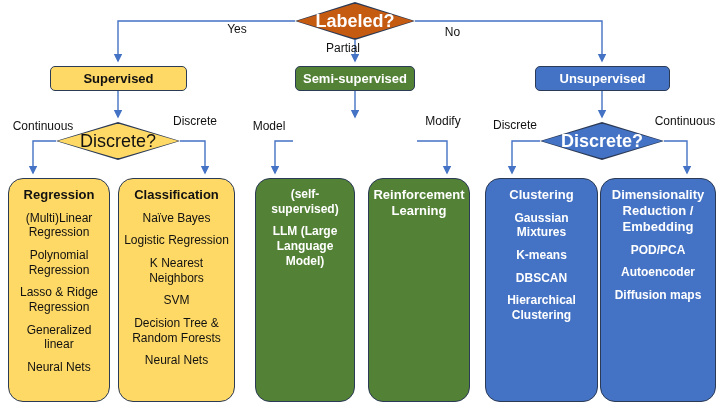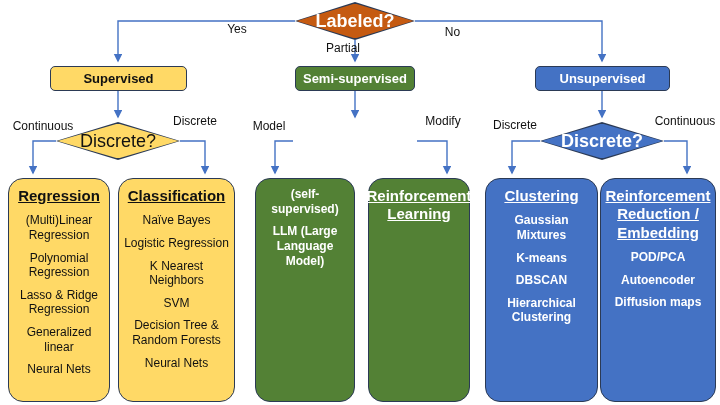--- a/index.html
+++ b/index.html
@@ -21,21 +21,21 @@
 
   
   .topbox{position:absolute;z-index:2;box-sizing:border-box;border-radius:5px;
     display:flex;align-items:center;justify-content:center;
     font-size:13px;font-weight:bold;border:1.4px solid #2b3a55;}
 
   
   .bigbox{position:absolute;z-index:2;box-sizing:border-box;border-radius:15px;
     display:flex;flex-direction:column;align-items:center;gap:8px;
     padding:8px 3px;text-align:center;line-height:1.22;border:1.5px solid #2b3a55;}
-  .box-title{font-size:15px;font-weight:bold;text-decoration:underline;}
+  .box-title{font-size:13px;font-weight:bold;}
   .box-item{font-size:12px;}
 
   .fill-yellow{background:#FFD966;color:#111;}
   .fill-green{background:#538135;color:#fff;}
   .fill-blue{background:#4472C4;color:#fff;}
   .fill-green .box-item,.fill-blue .box-item{font-weight:bold;}
 
   
   .edge-label{position:absolute;z-index:2;font-size:12px;color:#111;text-align:center;}
 </style>
@@ -134,19 +134,19 @@
 
   <div class="bigbox fill-blue" style="left:485px;top:178px;width:113px;height:224px">
     <div class="box-title">Clustering</div>
     <div class="box-item">Gaussian Mixtures</div>
     <div class="box-item">K-means</div>
     <div class="box-item">DBSCAN</div>
     <div class="box-item">Hierarchical Clustering</div>
   </div>
 
   <div class="bigbox fill-blue" style="left:600px;top:178px;width:116px;height:224px">
-    <div class="box-title">Reinforcement Reduction / Embedding</div>
+    <div class="box-title">Dimensionality Reduction / Embedding</div>
     <div class="box-item">POD/PCA</div>
     <div class="box-item">Autoencoder</div>
     <div class="box-item">Diffusion maps</div>
   </div>
 
 </div>
 
 </body></html>

